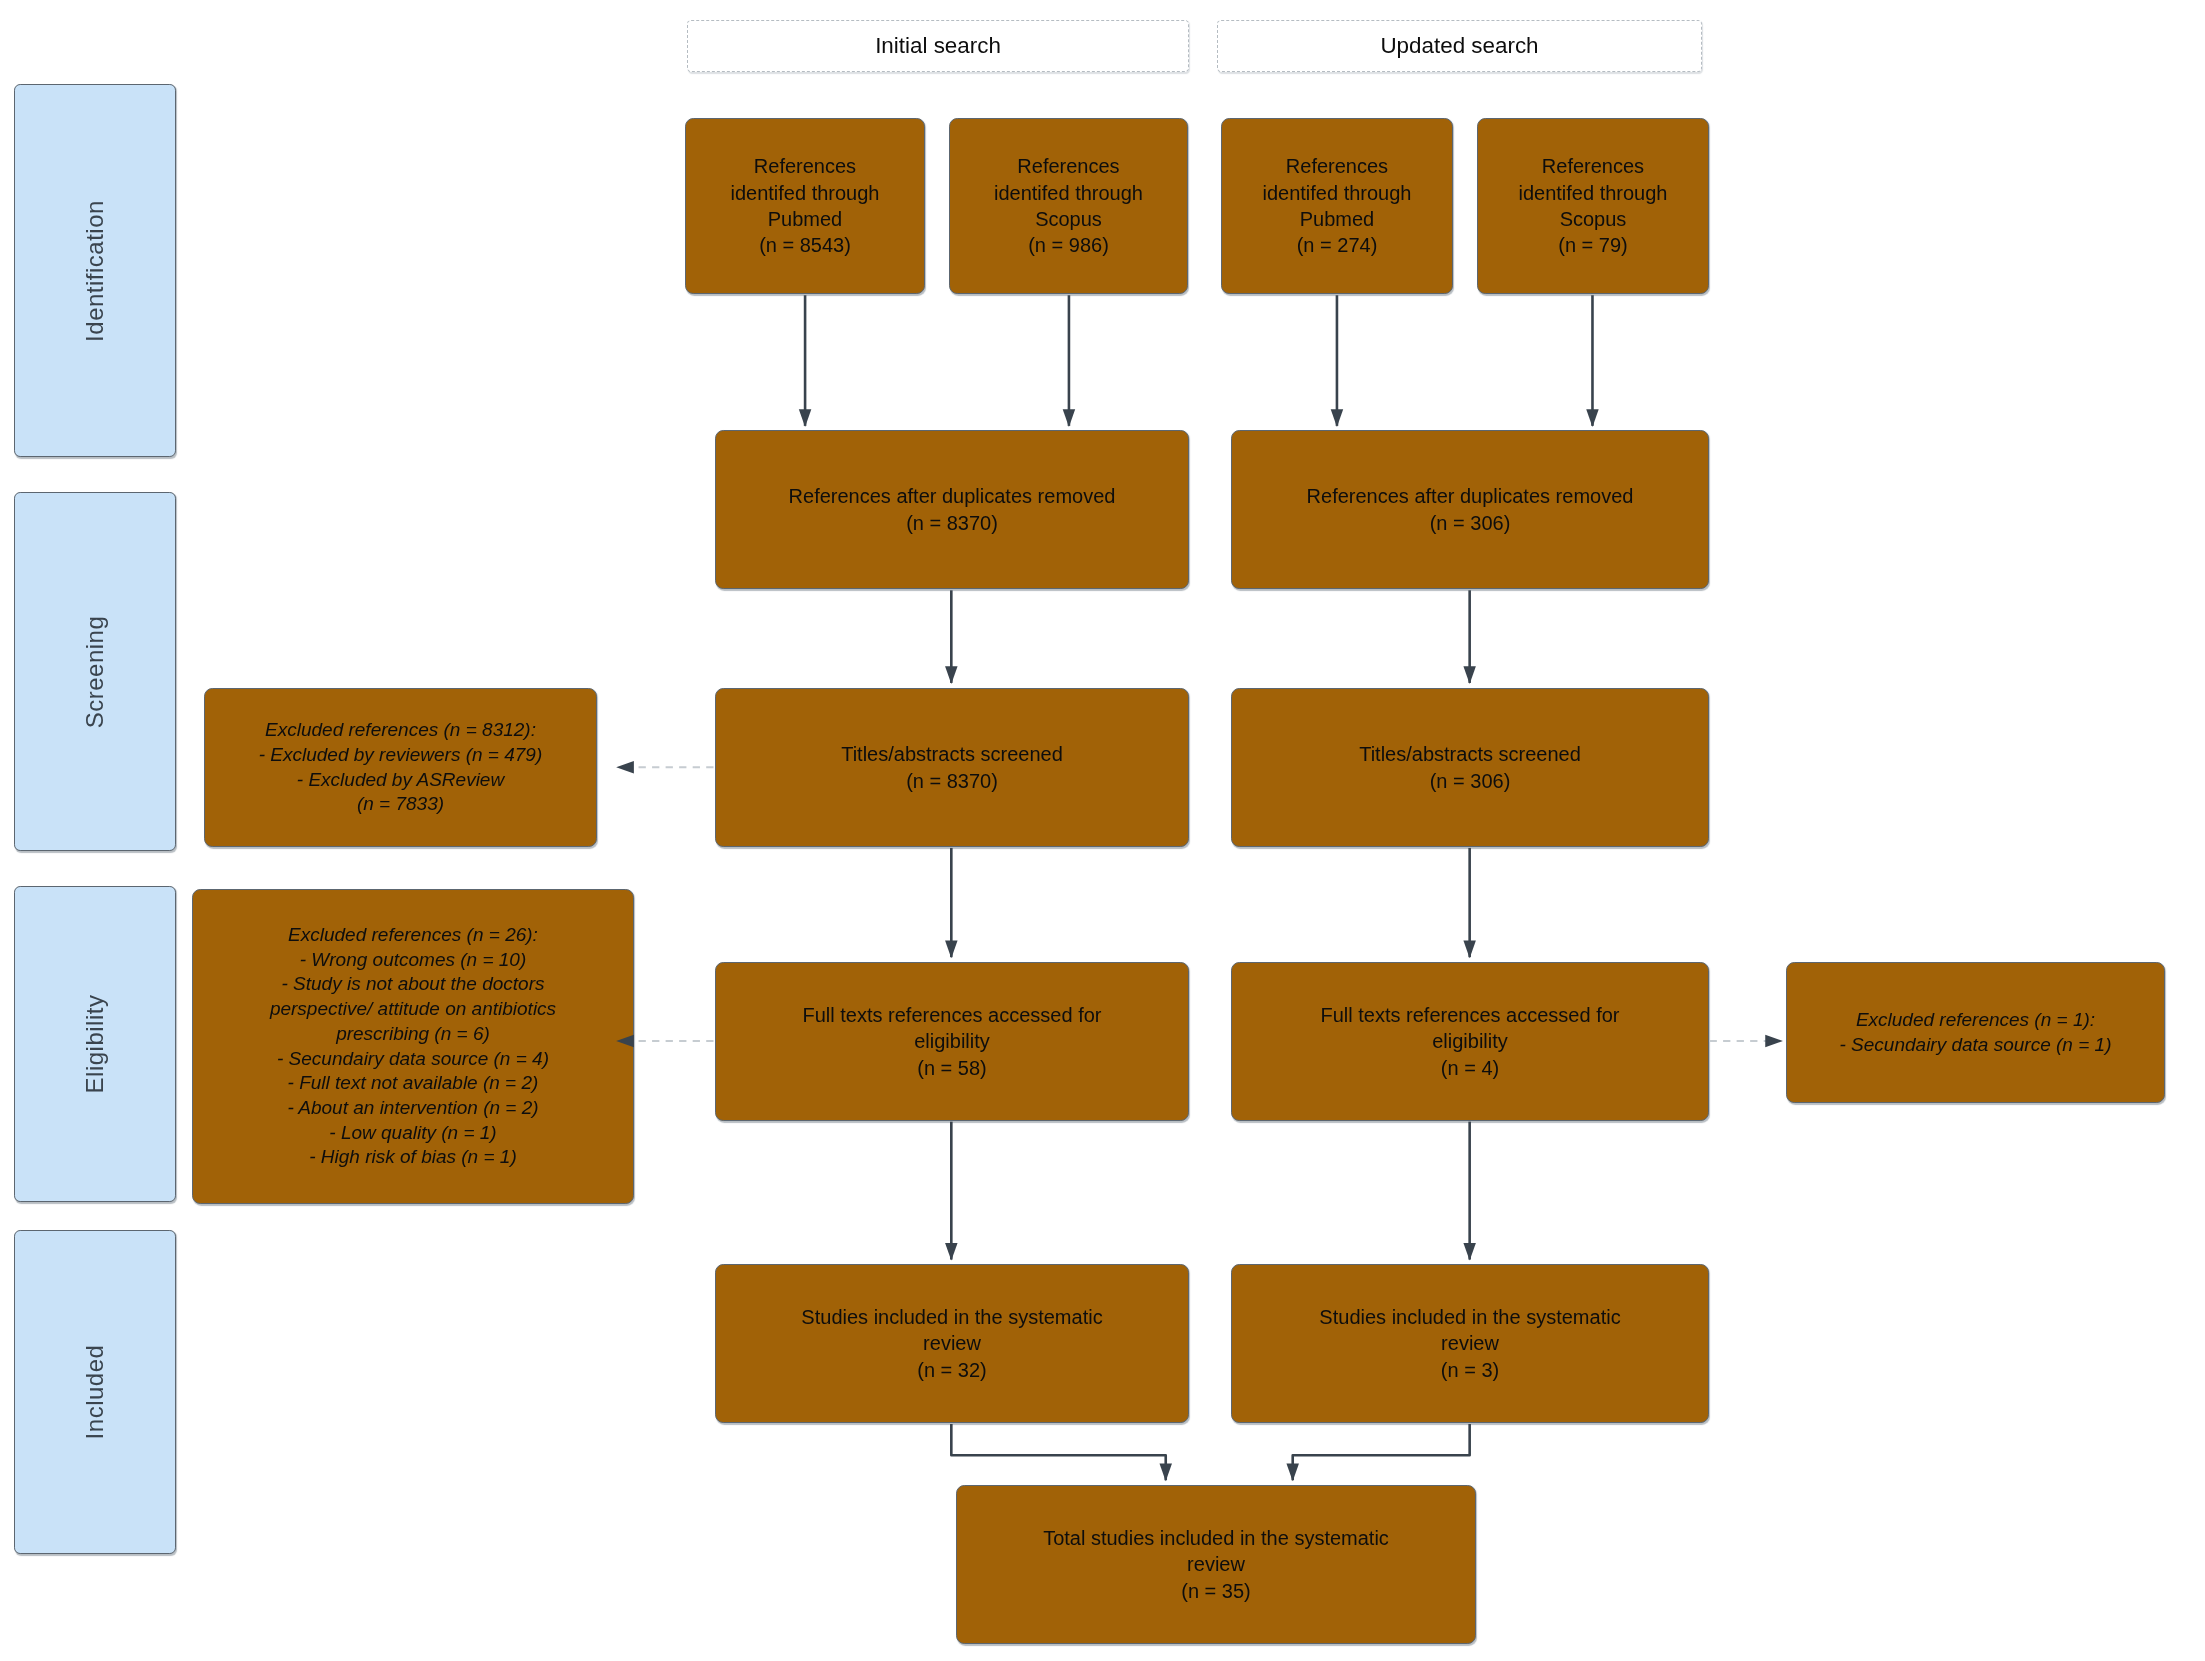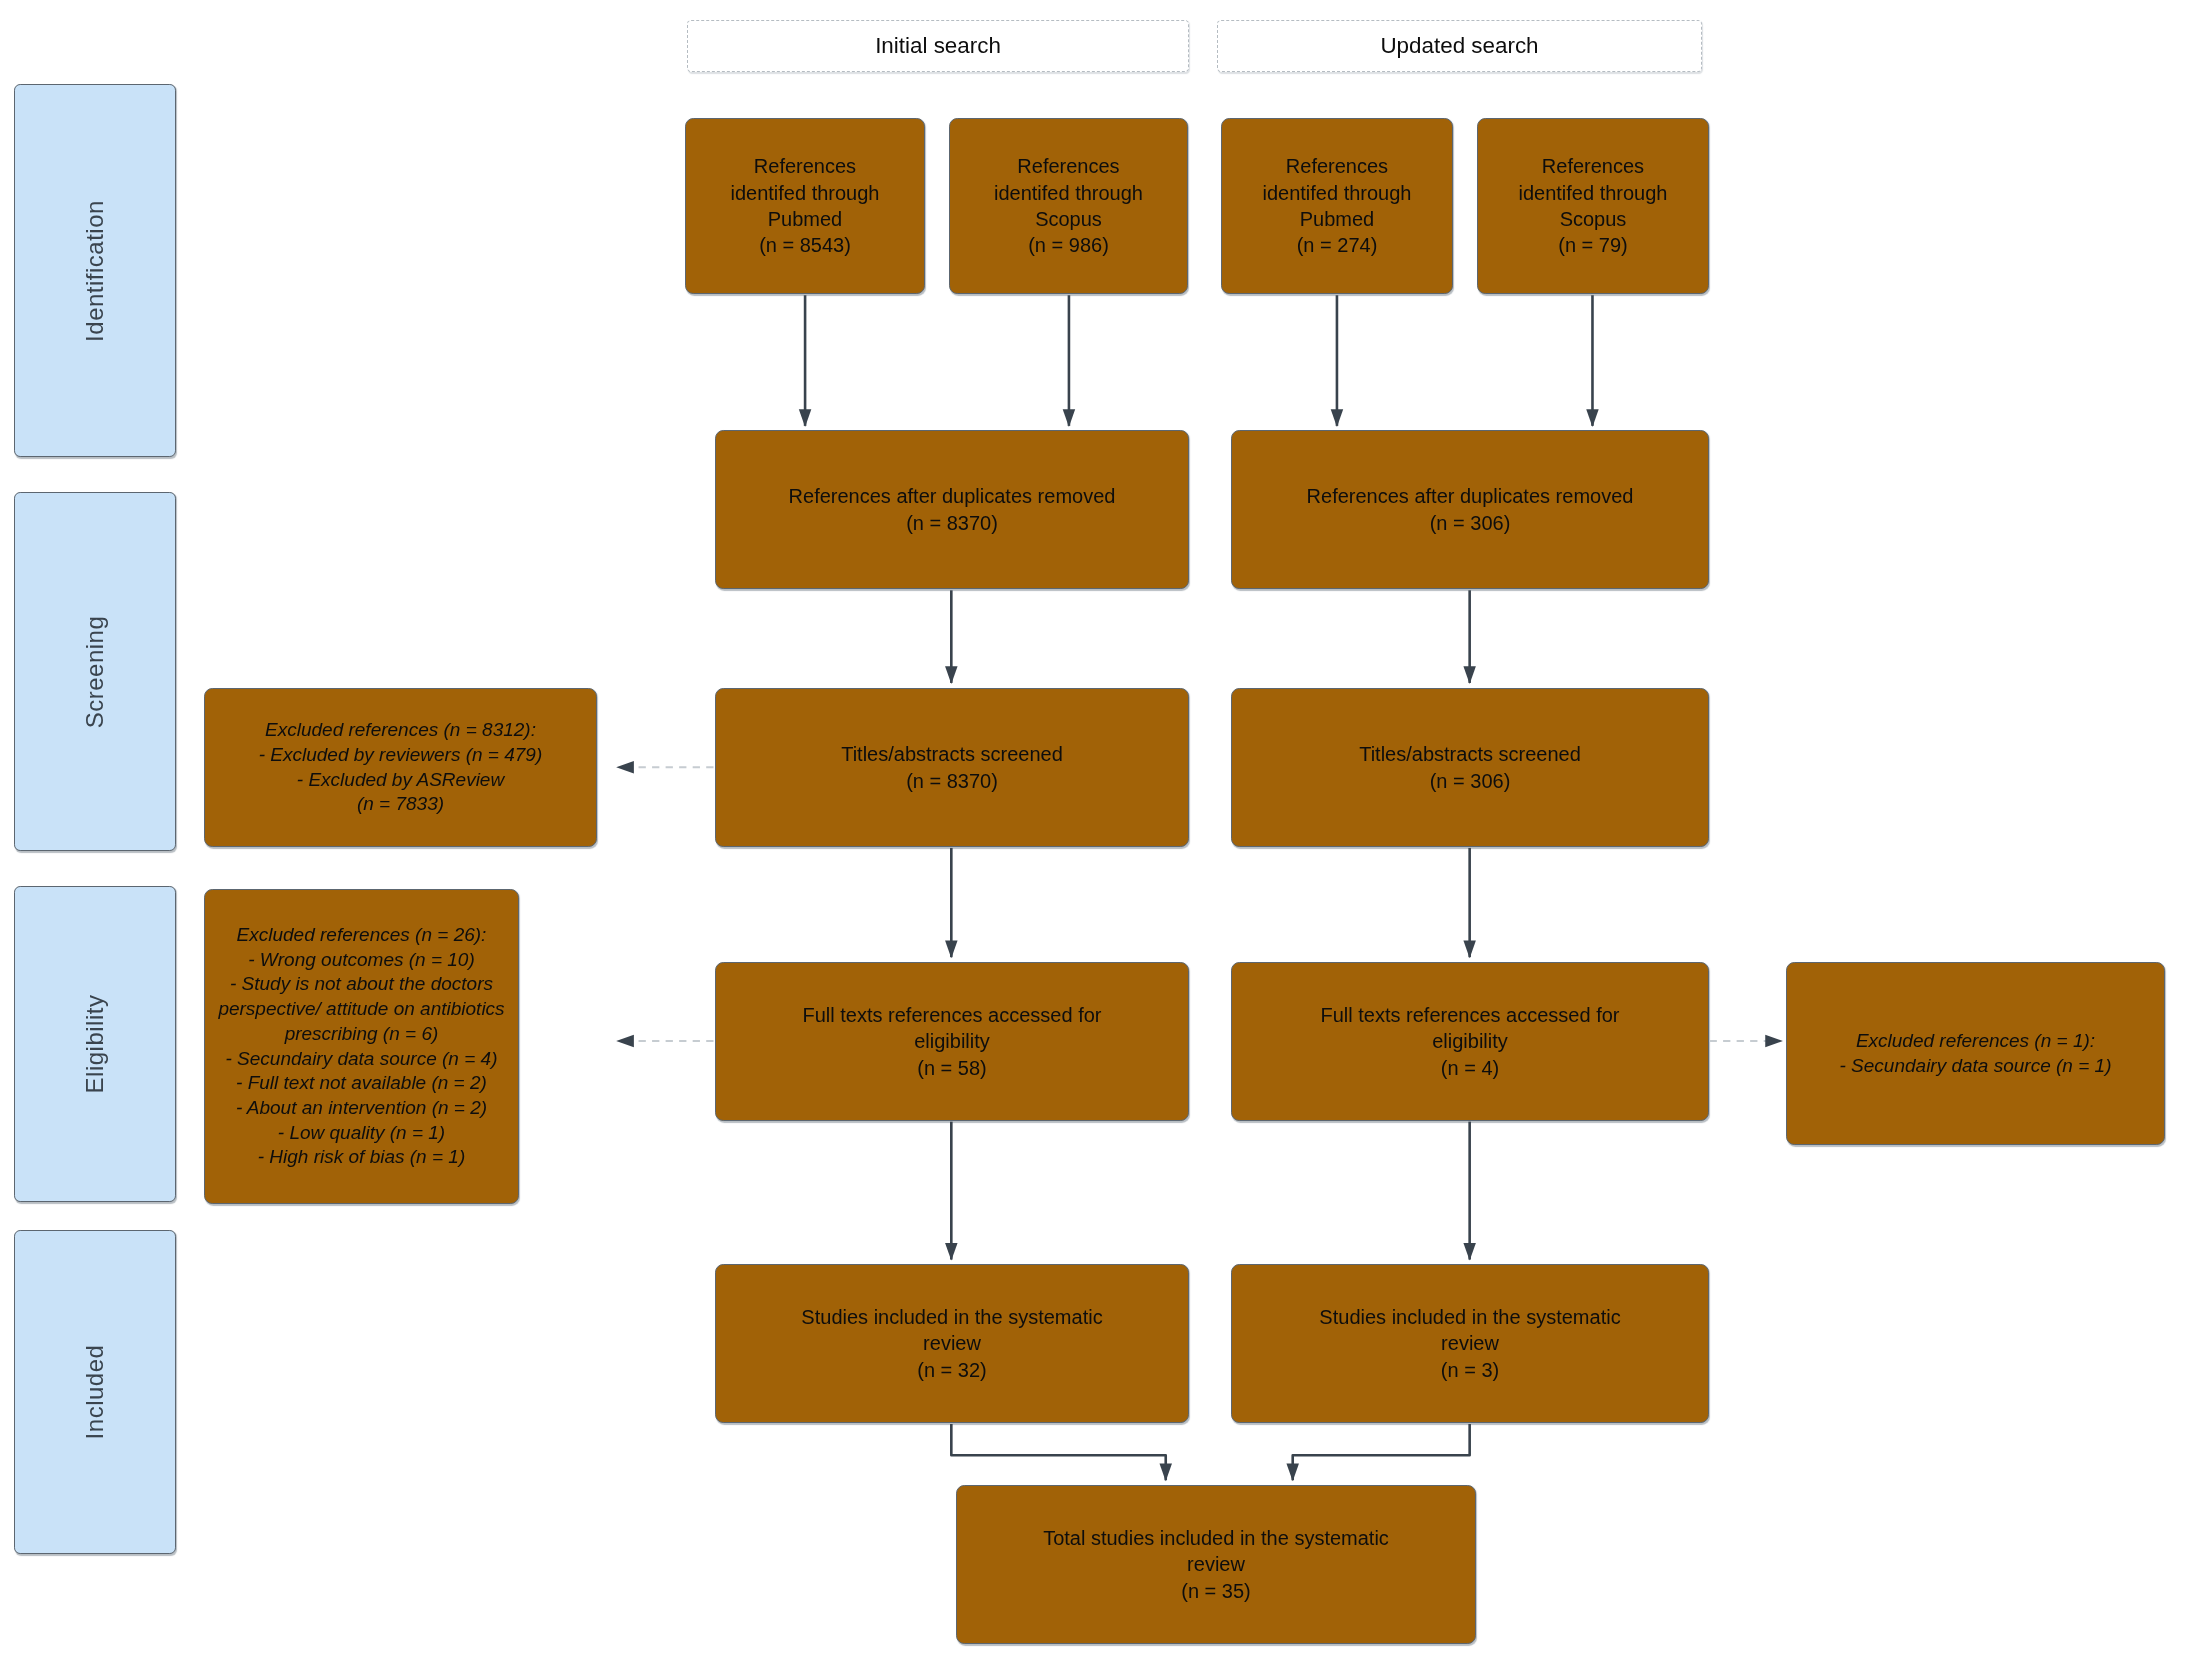--- a/index.html
+++ b/index.html
@@ -58,22 +58,22 @@
   #box-dedup-updated{left:1231px;top:430px;width:478px;height:159px;}
 
   
   #box-screened-initial{left:715px;top:688px;width:474px;height:159px;}
   #box-screened-updated{left:1231px;top:688px;width:478px;height:159px;}
   #box-excluded-screening{left:204px;top:688px;width:393px;height:159px;}
 
   
   #box-fulltext-initial{left:715px;top:962px;width:474px;height:159px;}
   #box-fulltext-updated{left:1231px;top:962px;width:478px;height:159px;}
-  #box-excluded-eligibility{left:204px;top:889px;width:315px;height:315px;}
-  #box-excluded-updated{left:1786px;top:962px;width:379px;height:183px;}
+  #box-excluded-eligibility{left:192px;top:889px;width:442px;height:315px;}
+  #box-excluded-updated{left:1786px;top:962px;width:379px;height:141px;}
 
   
   #box-included-initial{left:715px;top:1264px;width:474px;height:159px;}
   #box-included-updated{left:1231px;top:1264px;width:478px;height:159px;}
 
   
   #box-total{left:956px;top:1485px;width:520px;height:159px;}
 
   #connector-layer{position:absolute;left:0;top:0;pointer-events:none;}
   .arrow-line{stroke:#39434d;stroke-width:5;fill:none;stroke-linejoin:round;}

